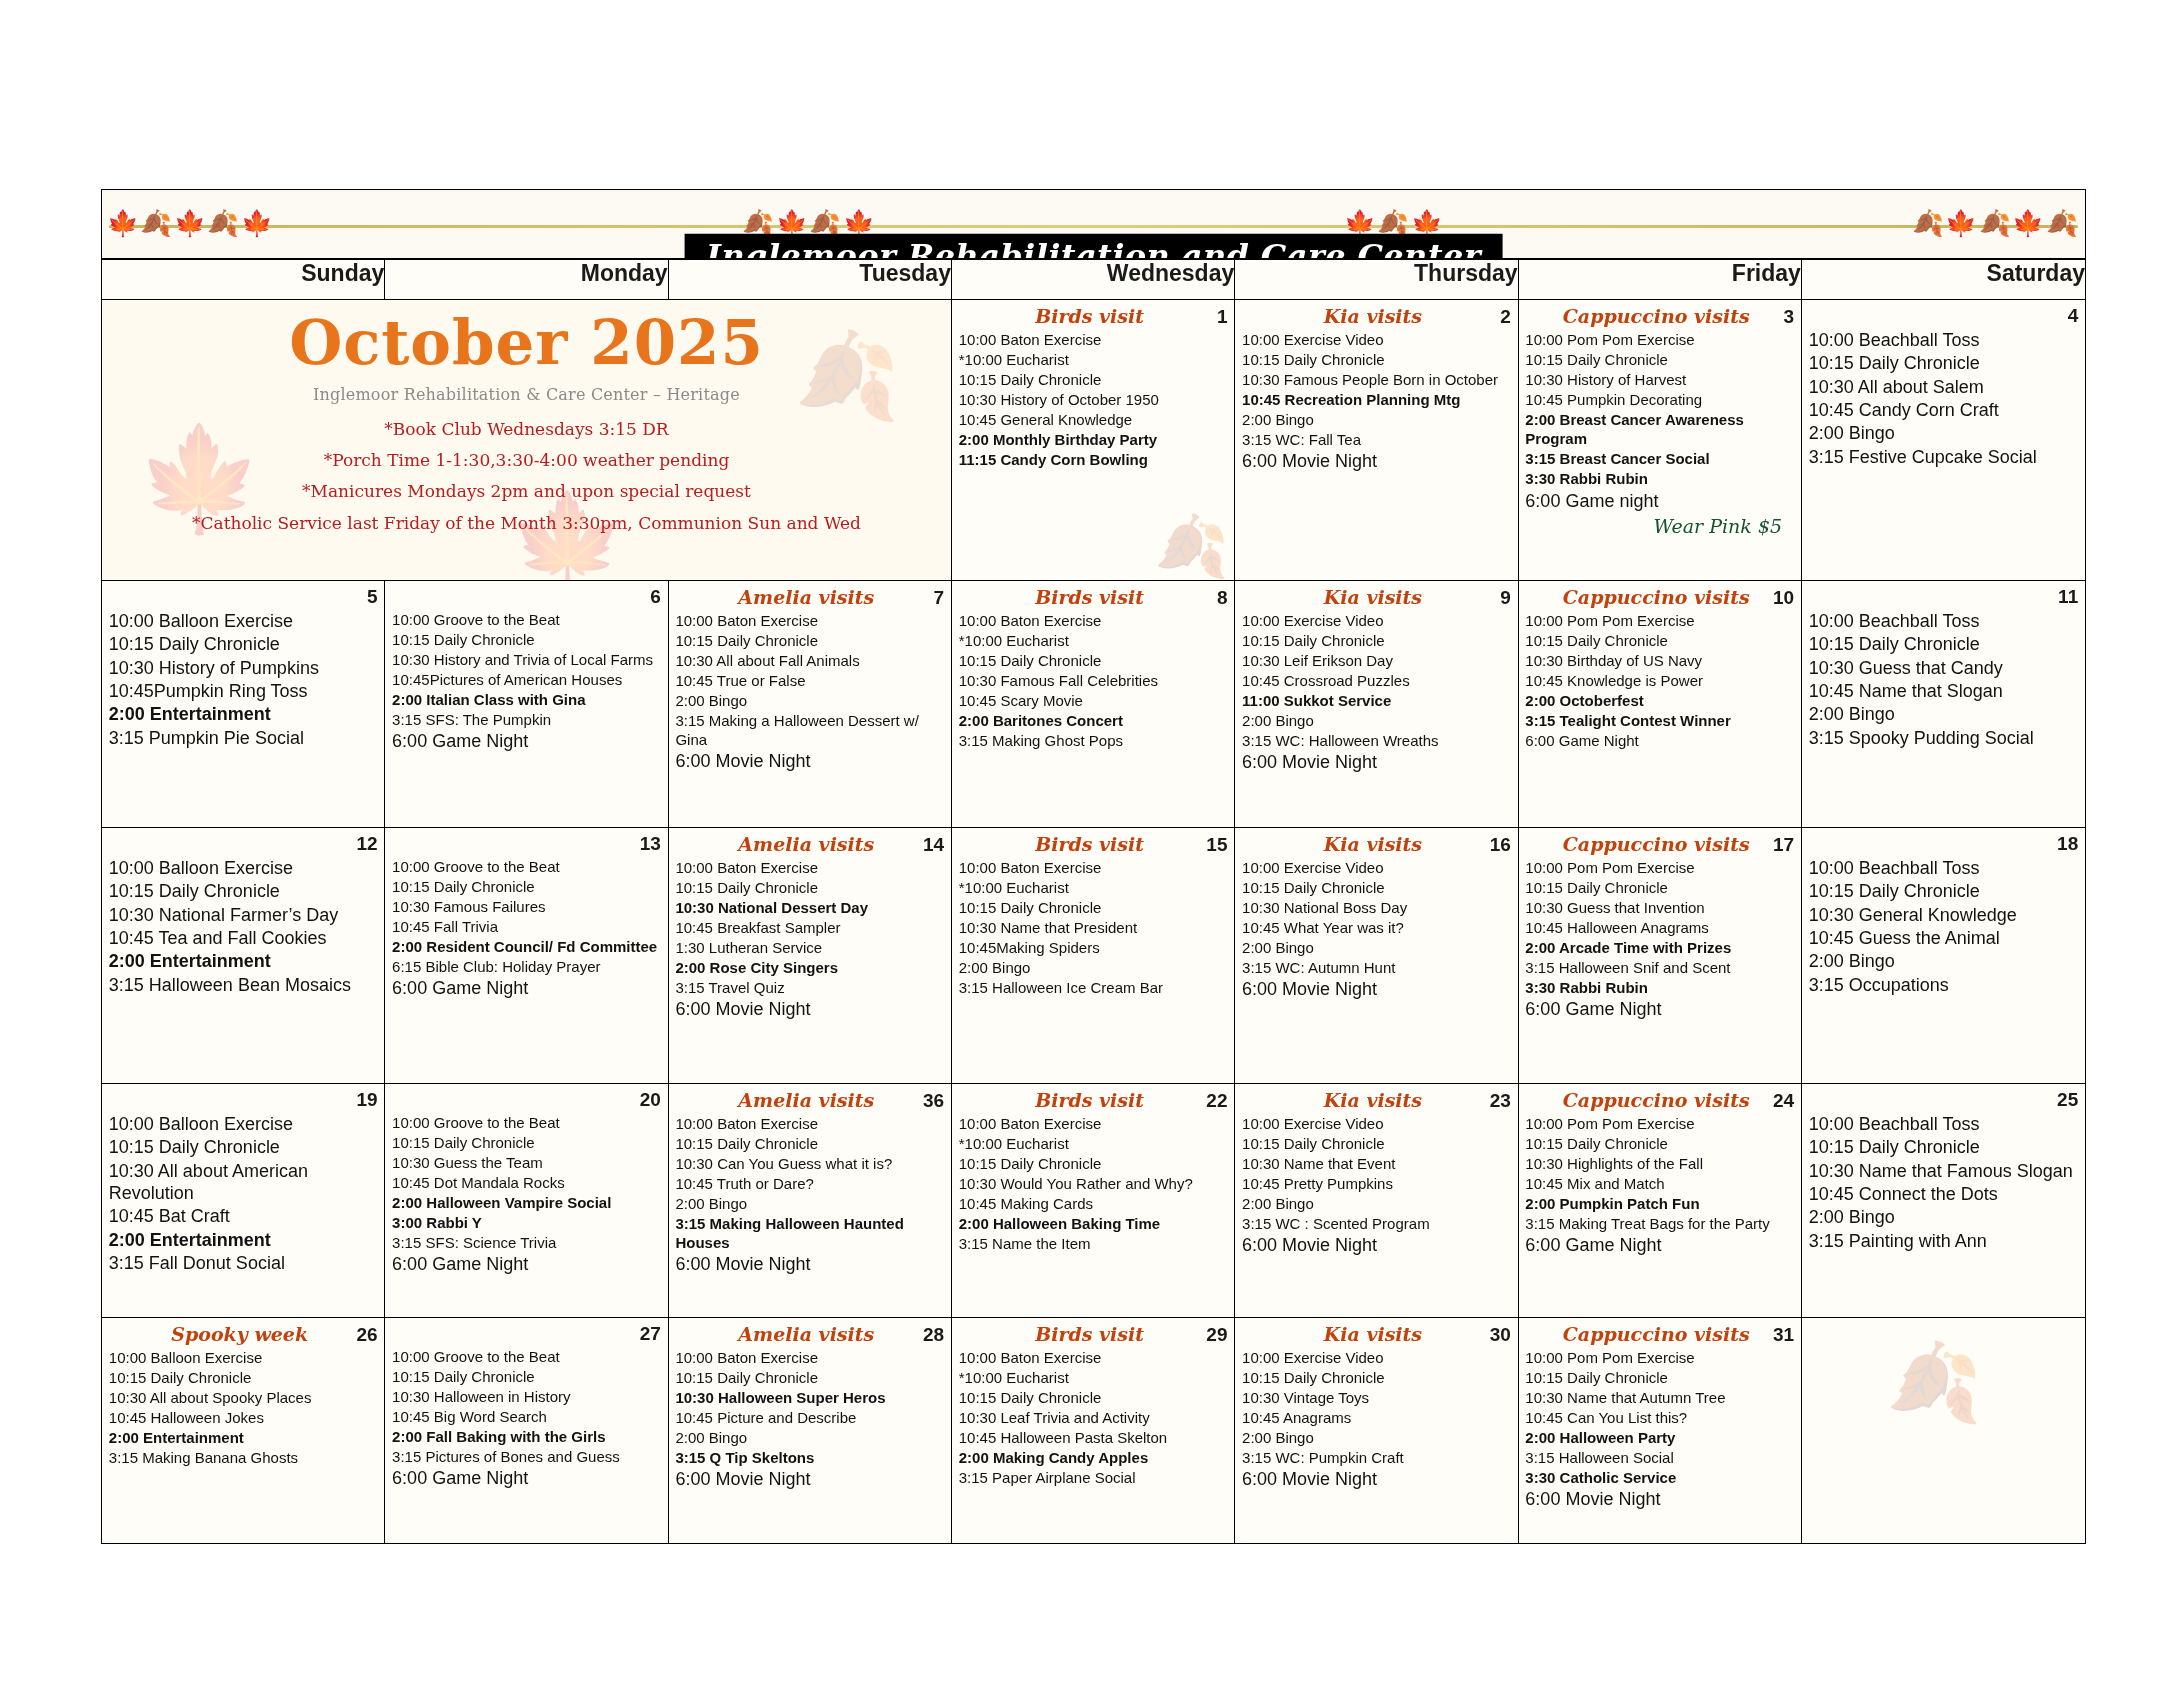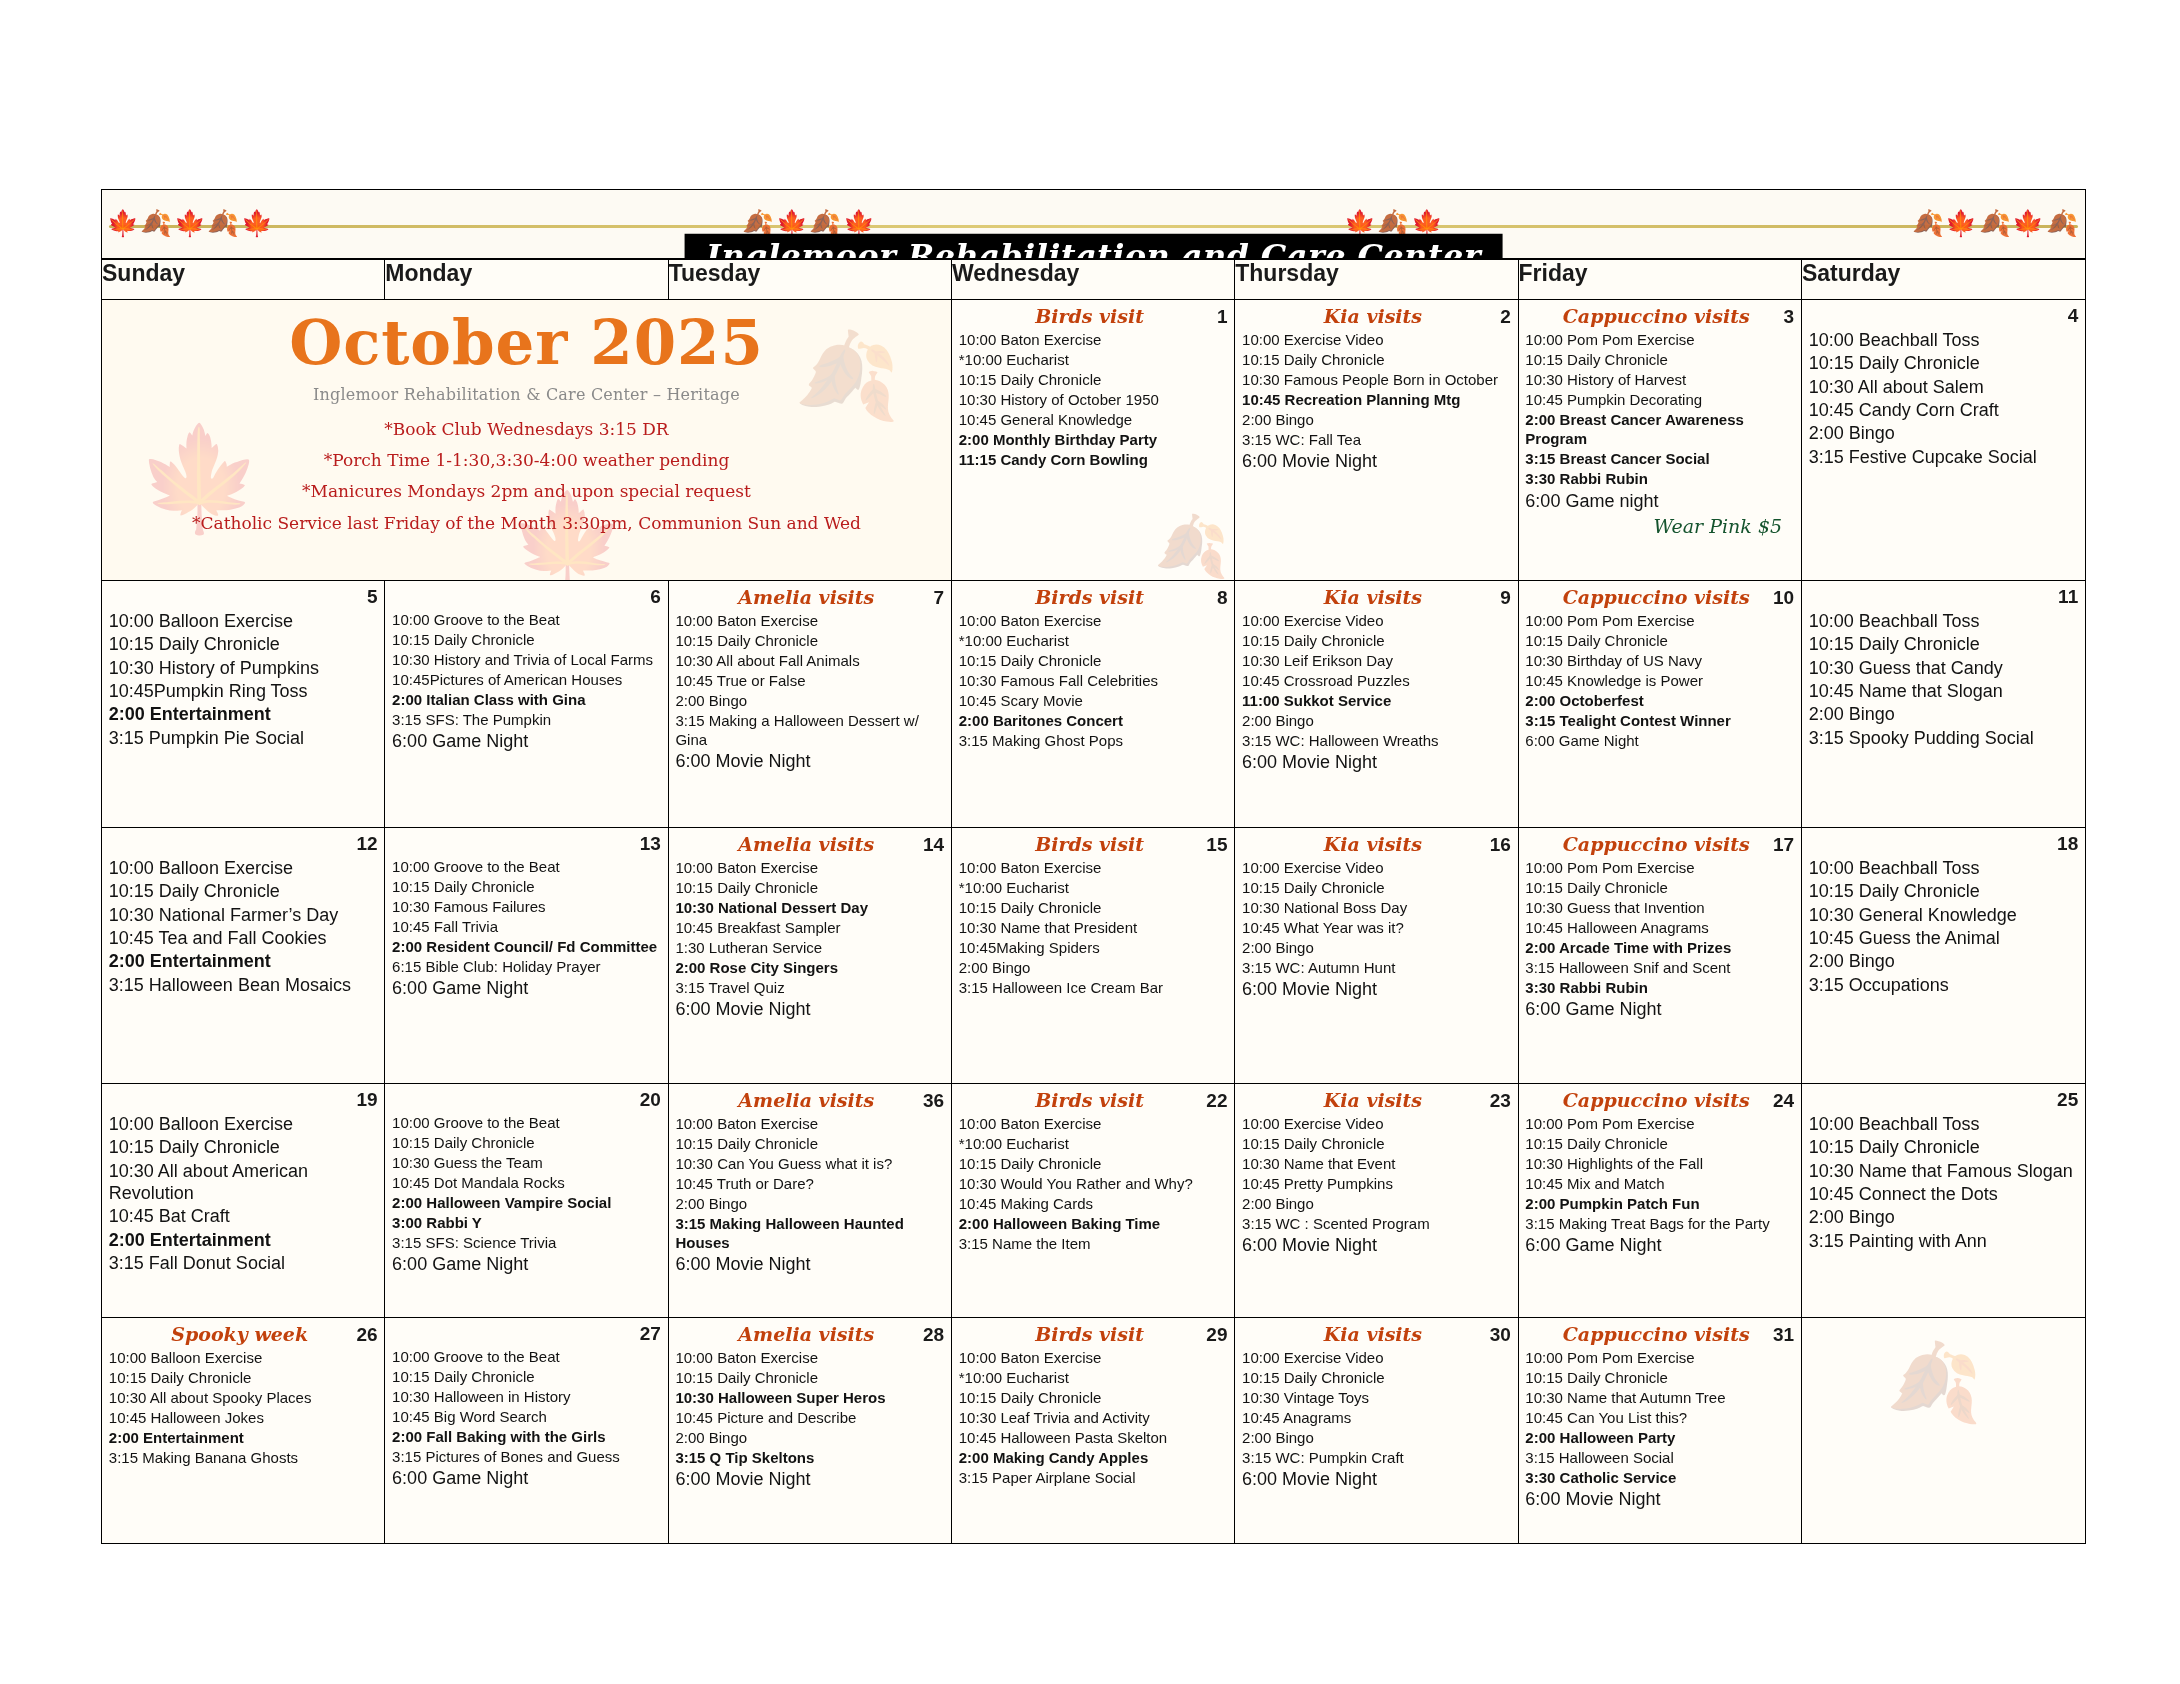--- a/index.html
+++ b/index.html
@@ -80,21 +80,21 @@
   table.cal td, table.cal th {
     border: 1.3px solid #000;
     vertical-align: top;
     padding: 0;
   }
   th.dow {
     height: 39px;
     font-family: "Liberation Sans", sans-serif;
     font-size: 23px;
     font-weight: bold;
-    text-align: left;
+    text-align: right;
     background: #fffdf7;
   }
   
   td.title-cell {
     background: #fffaf0;
     position: relative;
     overflow: hidden;
   }
   .title-inner {
     padding: 12px 12px 6.8px 12px;

